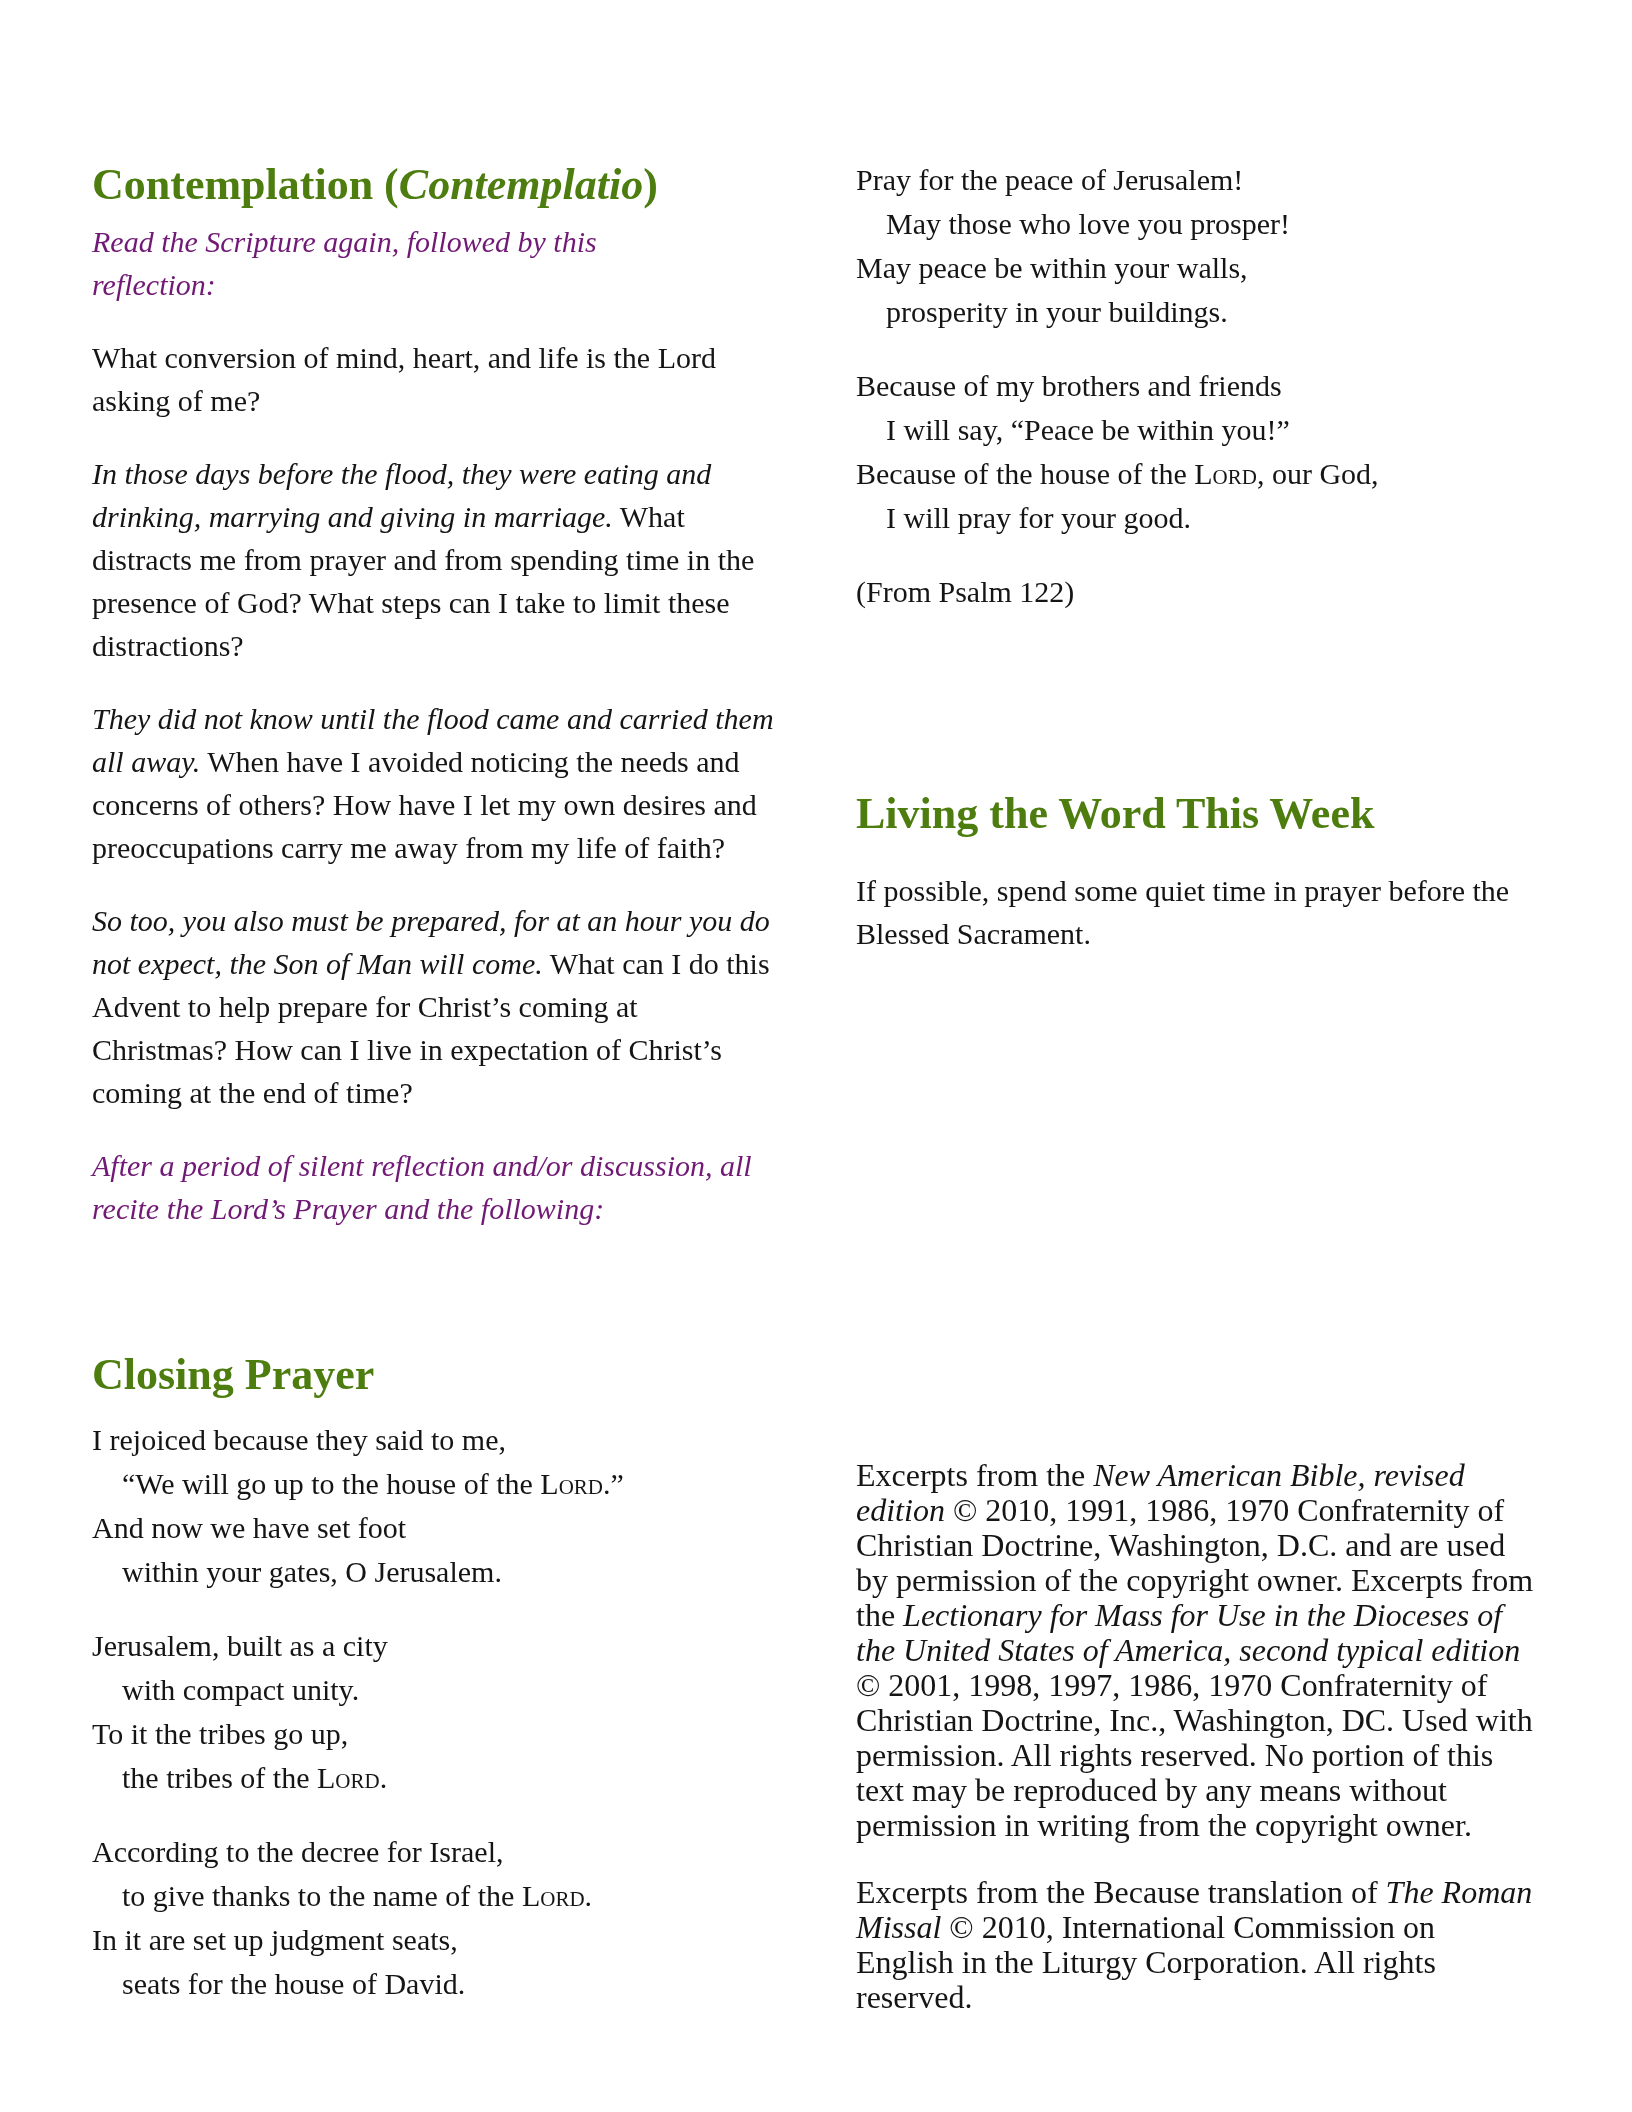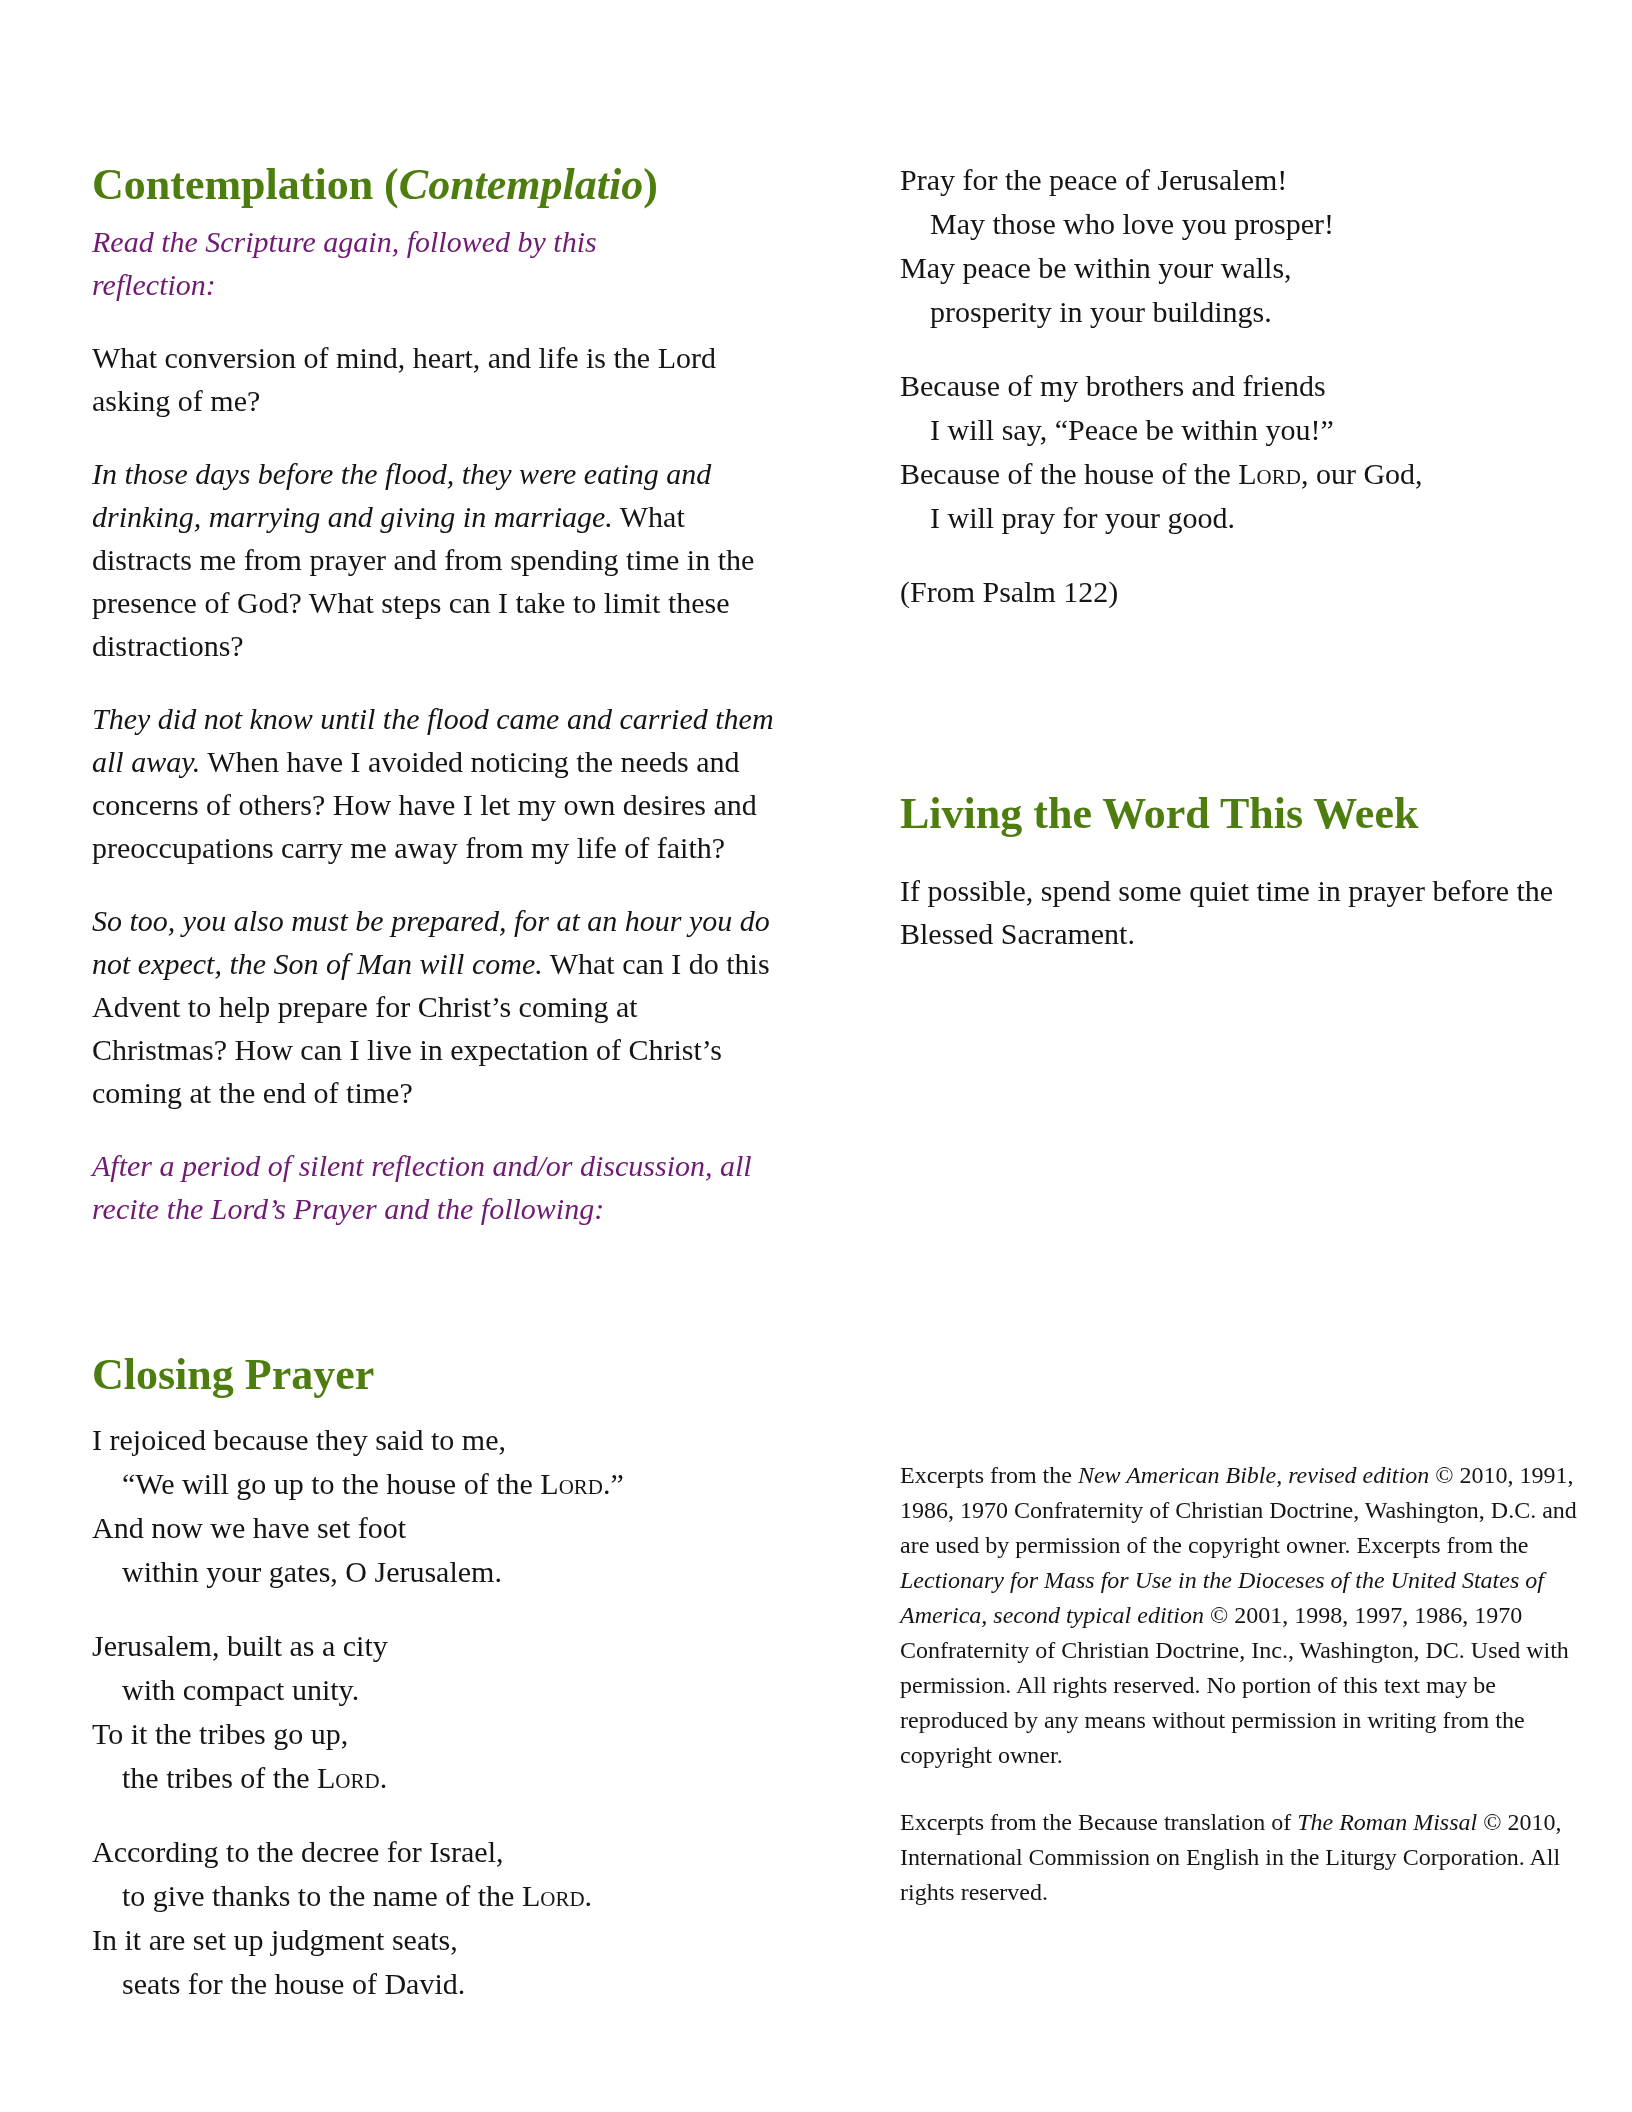--- a/index.html
+++ b/index.html
@@ -6,21 +6,21 @@
   body {
     width: 1632px; height: 2112px;
     background: #ffffff;
     font-family: "Liberation Serif", "DejaVu Serif", serif;
     color: #151515;
     position: relative;
     overflow: hidden;
   }
   .col { position: absolute; top: 158px; }
   .col-left  { left: 92px;  width: 690px; }
-  .col-right { left: 900px; width: 700px; }
+  .col-right { left: 856px; width: 700px; }
 
   h1, h2 {
     font-size: 44px;
     line-height: 54px;
     font-weight: bold;
     color: #4d7c0f;
     margin: 0 0 8px 0;
     letter-spacing: 0px;
   }
   h1 em { font-style: italic; }
@@ -48,21 +48,21 @@
   .line { font-size: 30px; line-height: 44px; }
   .line.indent { padding-left: 30px; }
 
   .closing-heading { margin-top: 118px; margin-bottom: 16px; }
   .living-heading  { margin-top: 173px; margin-bottom: 28px; }
 
   .attribution { font-size: 30px; line-height: 44px; margin: 0; }
 
   .credits { margin-top: 503px; max-width: 680px; }
   .credits p {
-    font-size: 24px;
+    font-size: 32px;
     line-height: 35px;
     margin: 0 0 32px 0;
   }
 </style>
 </head>
 <body>
 
 <div class="page">
 
   <div class="col col-left">

